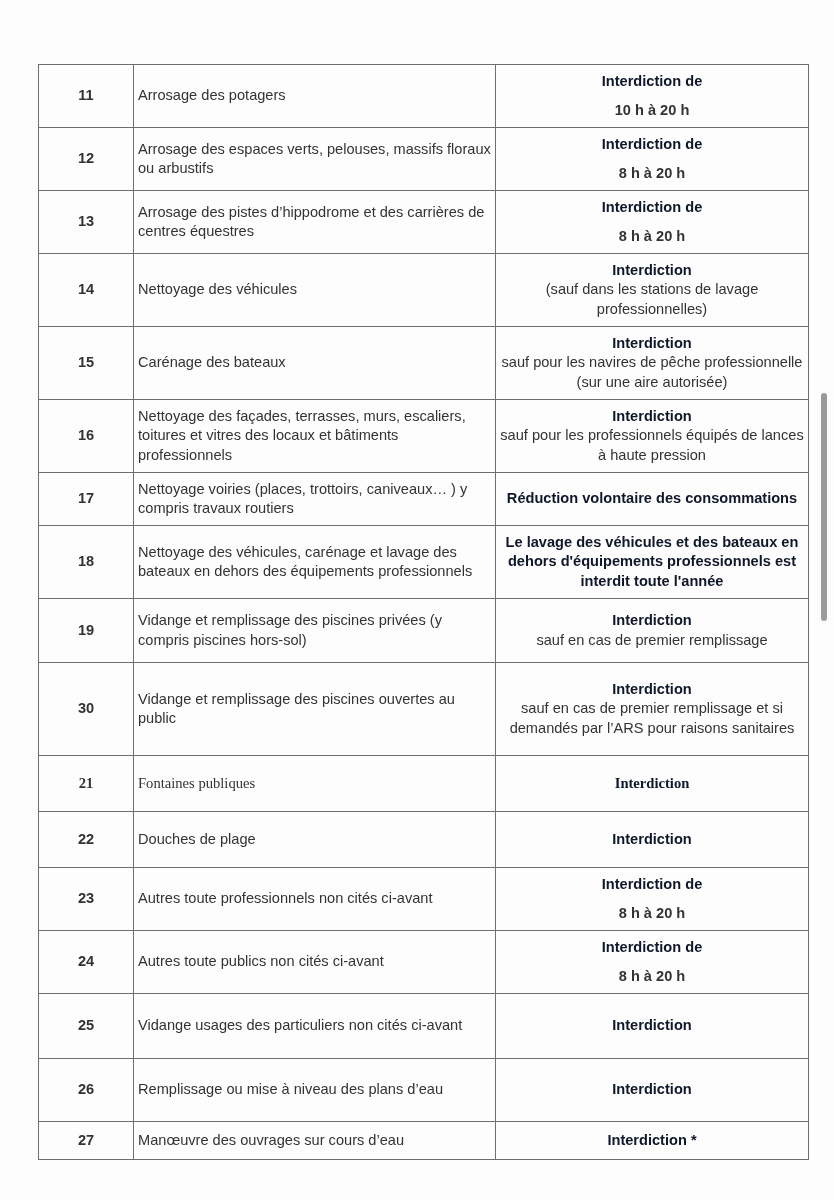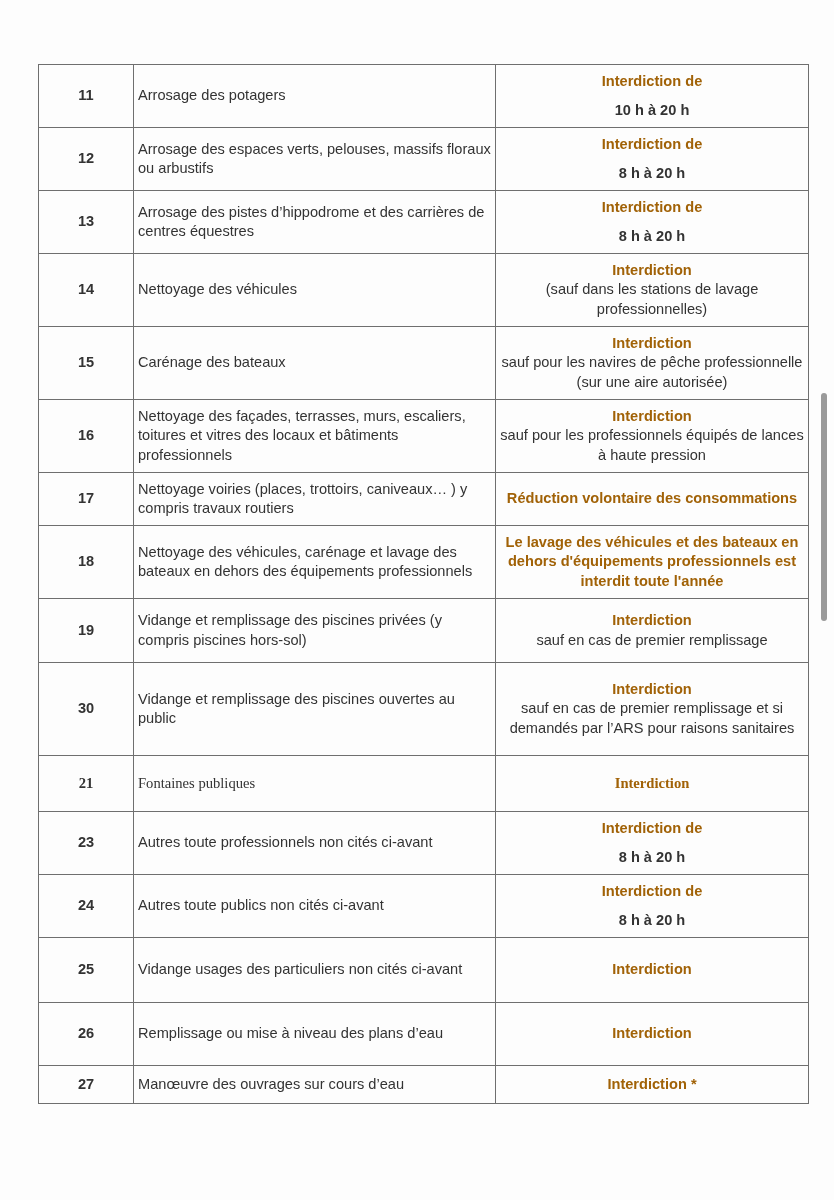--- a/index.html
+++ b/index.html
@@ -49,21 +49,21 @@
     text-align: left;
     padding-left: 3px;
   }
   td.rule {
     text-align: center;
     padding: 0 3px;
   }
   .rule-title {
     display: block;
     font-weight: bold;
-    color: #a16207;
+    color: #0f172a;
   }
   .rule-title.spaced { margin-bottom: 9px; }
   .rule-sub {
     display: block;
     font-weight: normal;
   }
   .rule-sub.bold { font-weight: bold; }
   .scrollbar {
     position: absolute;
     left: 821px;
@@ -178,20 +178,28 @@
 
   <tr style="height: 56px; font-family: Liberation Serif, serif;">
     <td class="num">21</td>
     <td class="usage">Fontaines publiques</td>
     <td class="rule">
       <span class="rule-title">Interdiction</span>
 
     </td>
   </tr>
 
+  <tr style="height: 56px;">
+    <td class="num">22</td>
+    <td class="usage">Douches de plage</td>
+    <td class="rule">
+      <span class="rule-title">Interdiction</span>
+
+    </td>
+  </tr>
 
   <tr style="height: 63px;">
     <td class="num">23</td>
     <td class="usage">Autres toute professionnels non cités ci-avant</td>
     <td class="rule">
       <span class="rule-title spaced">Interdiction de</span>
       <span class="rule-sub bold">8 h à 20 h</span>
     </td>
   </tr>
 

